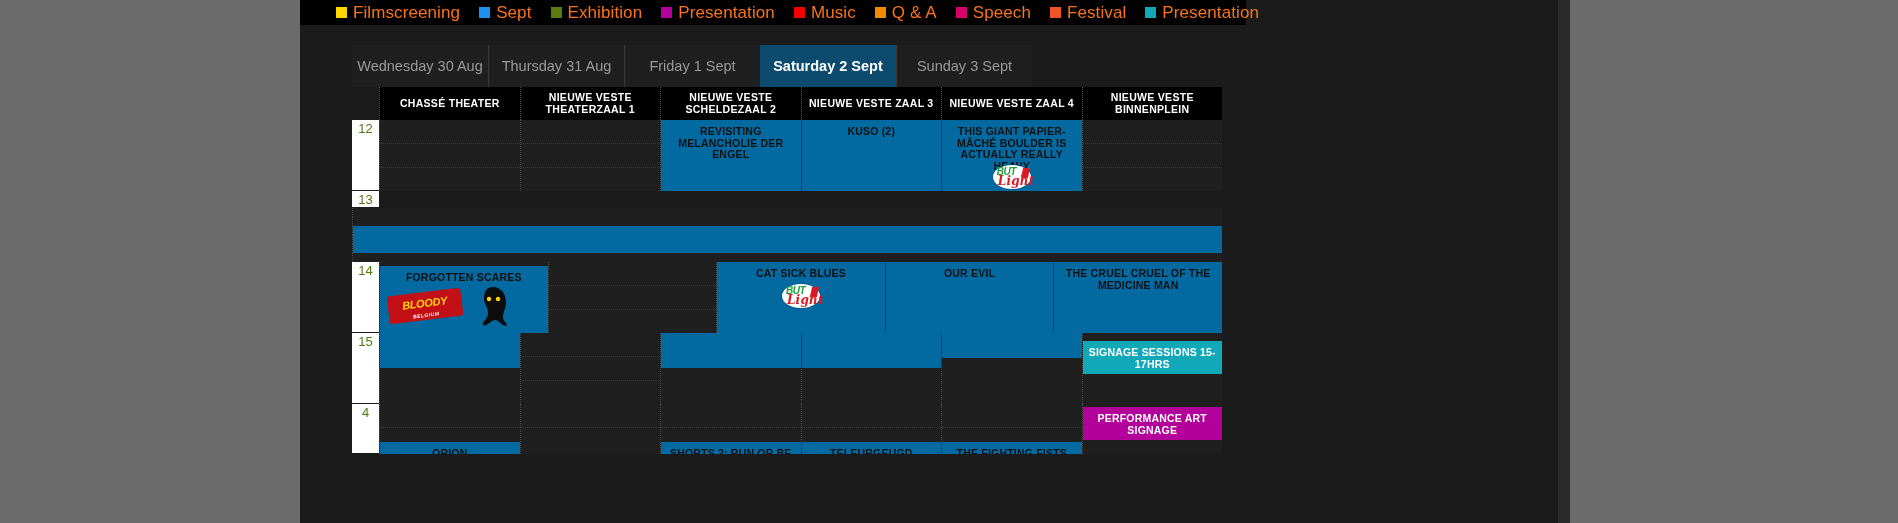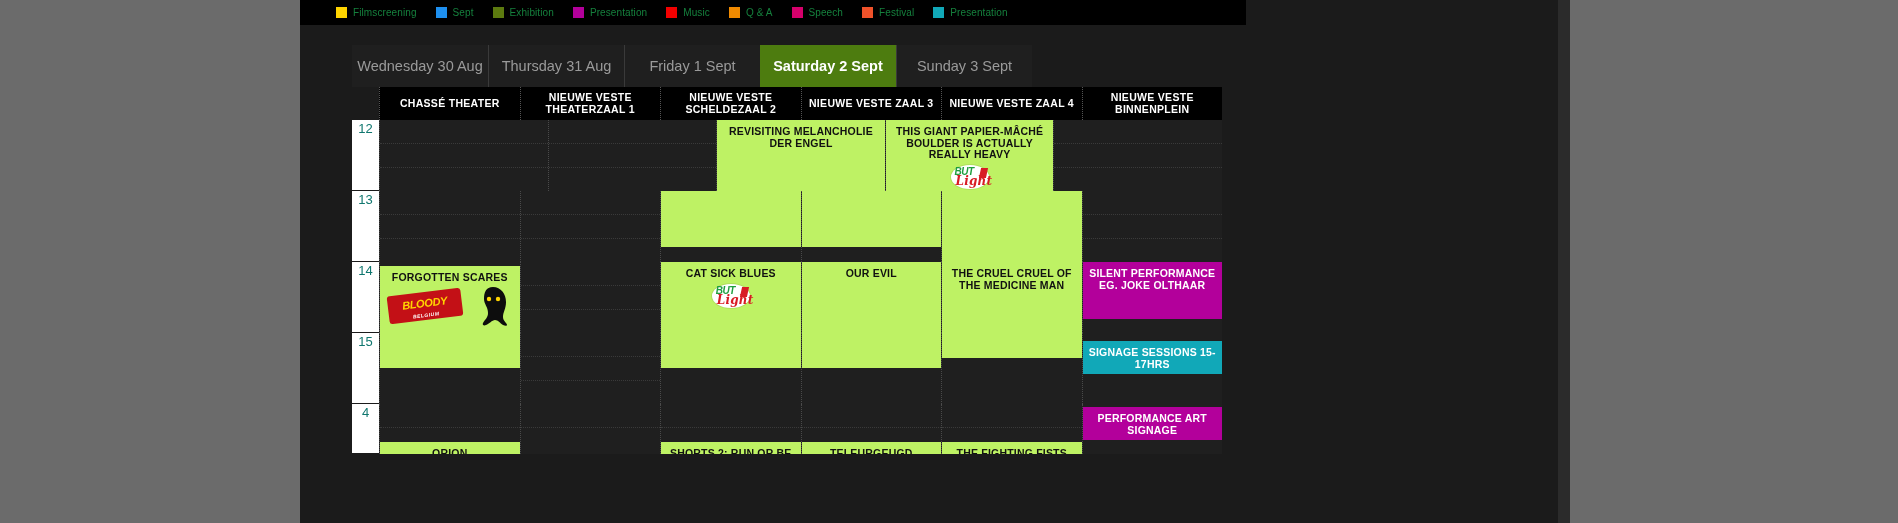--- a/index.html
+++ b/index.html
@@ -18,65 +18,65 @@
   .scroll-track{position:absolute;left:1558px;top:0;width:12px;height:523px;background:#2b2b2b;}
   .top-strip{position:absolute;left:300px;top:0;width:1258px;height:523px;background:#1b1b1b;}
 
   
   .legend{
     position:absolute;left:300px;top:0;width:946px;height:25px;
     background:#000;display:flex;align-items:center;padding-left:36px;box-sizing:border-box;
   }
   .legend-item{display:flex;align-items:center;margin-right:19px;white-space:nowrap;}
   .legend-swatch{width:11px;height:11px;margin-right:6px;display:inline-block;flex:none;}
-  .legend-label{color:#15803d;font-size:10px;letter-spacing:.1px;}
+  .legend-label{color:#f97316;font-size:17px;letter-spacing:.1px;}
 
   
   .tabs{position:absolute;left:352px;top:45px;display:flex;height:42px;}
   .tab{
     width:136px;height:42px;box-sizing:border-box;
     display:flex;align-items:center;justify-content:center;
     color:#9a9a9a;font-size:14.5px;background:#1f1f1f;
     border-left:1px solid #3a3a3a;white-space:nowrap;
   }
   .tab:first-child{border-left:none;}
-  .tab.active{background:#4d7c0f;color:#fff;font-weight:bold;border-left:none;}
+  .tab.active{background:#0c4a6e;color:#fff;font-weight:bold;border-left:none;}
 
   
   .grid{position:absolute;left:352px;top:87px;width:870px;}
   .hdr-row{display:flex;background:#000;height:33px;}
   .hdr-gutter{width:27px;flex:none;background:#1b1b1b;}
   .hdr-cell{
     flex:1;color:#fff;font-size:10.5px;line-height:11.5px;font-weight:bold;
     display:flex;align-items:center;justify-content:center;text-align:center;
     border-left:1px dotted #555;letter-spacing:.3px;padding:0 2px;box-sizing:border-box;
   }
   .hdr-cell:first-of-type{border-left:none;}
 
   .body-row{display:flex;position:relative;}
   .gutter{
-    width:27px;flex:none;background:#fff;color:#0f766e;font-size:13px;
+    width:27px;flex:none;background:#fff;color:#4d7c0f;font-size:13px;
     text-align:center;box-sizing:border-box;border-bottom:1px solid #1b1b1b;
     padding-top:1px;font-weight:normal;
   }
   .col{
     flex:1;position:relative;background:#1f1f1f;
     border-left:1px dotted #4a4a4a;box-sizing:border-box;
   }
   .col:first-of-type{border-left:none;}
 
   .hourline{position:absolute;left:0;right:0;border-top:1px dotted #3a3a3a;}
 
   .ev{
     position:absolute;left:0;right:0;box-sizing:border-box;
     color:#111;font-size:10.5px;line-height:11.5px;font-weight:bold;
     text-align:center;padding:6px 4px 0 4px;overflow:hidden;
     letter-spacing:.2px;
   }
-  .ev.film{background:#bef264;color:#111;}
+  .ev.film{background:#0369a1;color:#111;}
   .ev.perf{background:#B3009B;color:#fff;}
   .ev.pres{background:#11A8B8;color:#fff;}
 
   
   .butlogo{
     position:absolute;width:44px;height:28px;border-radius:50%;
     background:#fff;left:50%;margin-left:-22px;
     box-shadow:0 0 0 1px rgba(0,0,0,.08);
   }
   .butlogo .but{
@@ -185,36 +185,39 @@
           <div class="hourline" style="top:47px;"></div>
       </div>
       <div class="col">
         <div class="hourline" style="top:23px;"></div>
           <div class="hourline" style="top:47px;"></div>
       </div>
       <div class="col">
         <div class="ev film" style="top:0;height:71px;">REVISITING MELANCHOLIE DER ENGEL</div>
       </div>
       <div class="col">
+        <div class="ev film" style="top:0;height:71px;">KUSO (2)</div>
+      </div>
+      <div class="col">
         <div class="ev film" style="top:0;height:71px;">
           <span>THIS GIANT PAPIER-MÂCHÉ BOULDER IS ACTUALLY REALLY HEAVY</span>
           <span class="butlogo small" style="top:45px;">
             <span class="redbar"></span>
             <span class="but">BUT</span>
             <span class="lt">Light</span>
           </span>
         </div>
       </div>
       <div class="col">
         <div class="hourline" style="top:23px;"></div>
           <div class="hourline" style="top:47px;"></div>
       </div>
     </div>
 
-    <div class="body-row" style="height:71px;">
+    <div class="body-row" style="height:71px;flex-direction:column;">
       <div class="gutter">13</div>
       <div class="col">
         <div class="hourline" style="top:23px;"></div>
           <div class="hourline" style="top:47px;"></div>
       </div>
       <div class="col">
         <div class="hourline" style="top:23px;"></div>
           <div class="hourline" style="top:47px;"></div>
       </div>
       <div class="col">
@@ -263,23 +266,20 @@
             <span class="lt">Light</span>
           </span>
         </div>
       </div>
       <div class="col">
         <div class="ev film" style="top:0;height:106px;">OUR EVIL</div>
       </div>
       <div class="col">
         <div class="ev film" style="top:0;height:96px;">THE CRUEL CRUEL OF THE MEDICINE MAN</div>
       </div>
-      <div class="col">
-        <div class="ev perf" style="top:0;height:57px;">SILENT PERFORMANCE EG. JOKE OLTHAAR</div>
-      </div>
     </div>
 
     <div class="body-row" style="height:71px;">
       <div class="gutter">15</div>
       <div class="col">
         <div class="ev film" style="top:0;height:35px;padding:0;"></div>
       </div>
       <div class="col">
         <div class="hourline" style="top:23px;"></div>
           <div class="hourline" style="top:47px;"></div>

